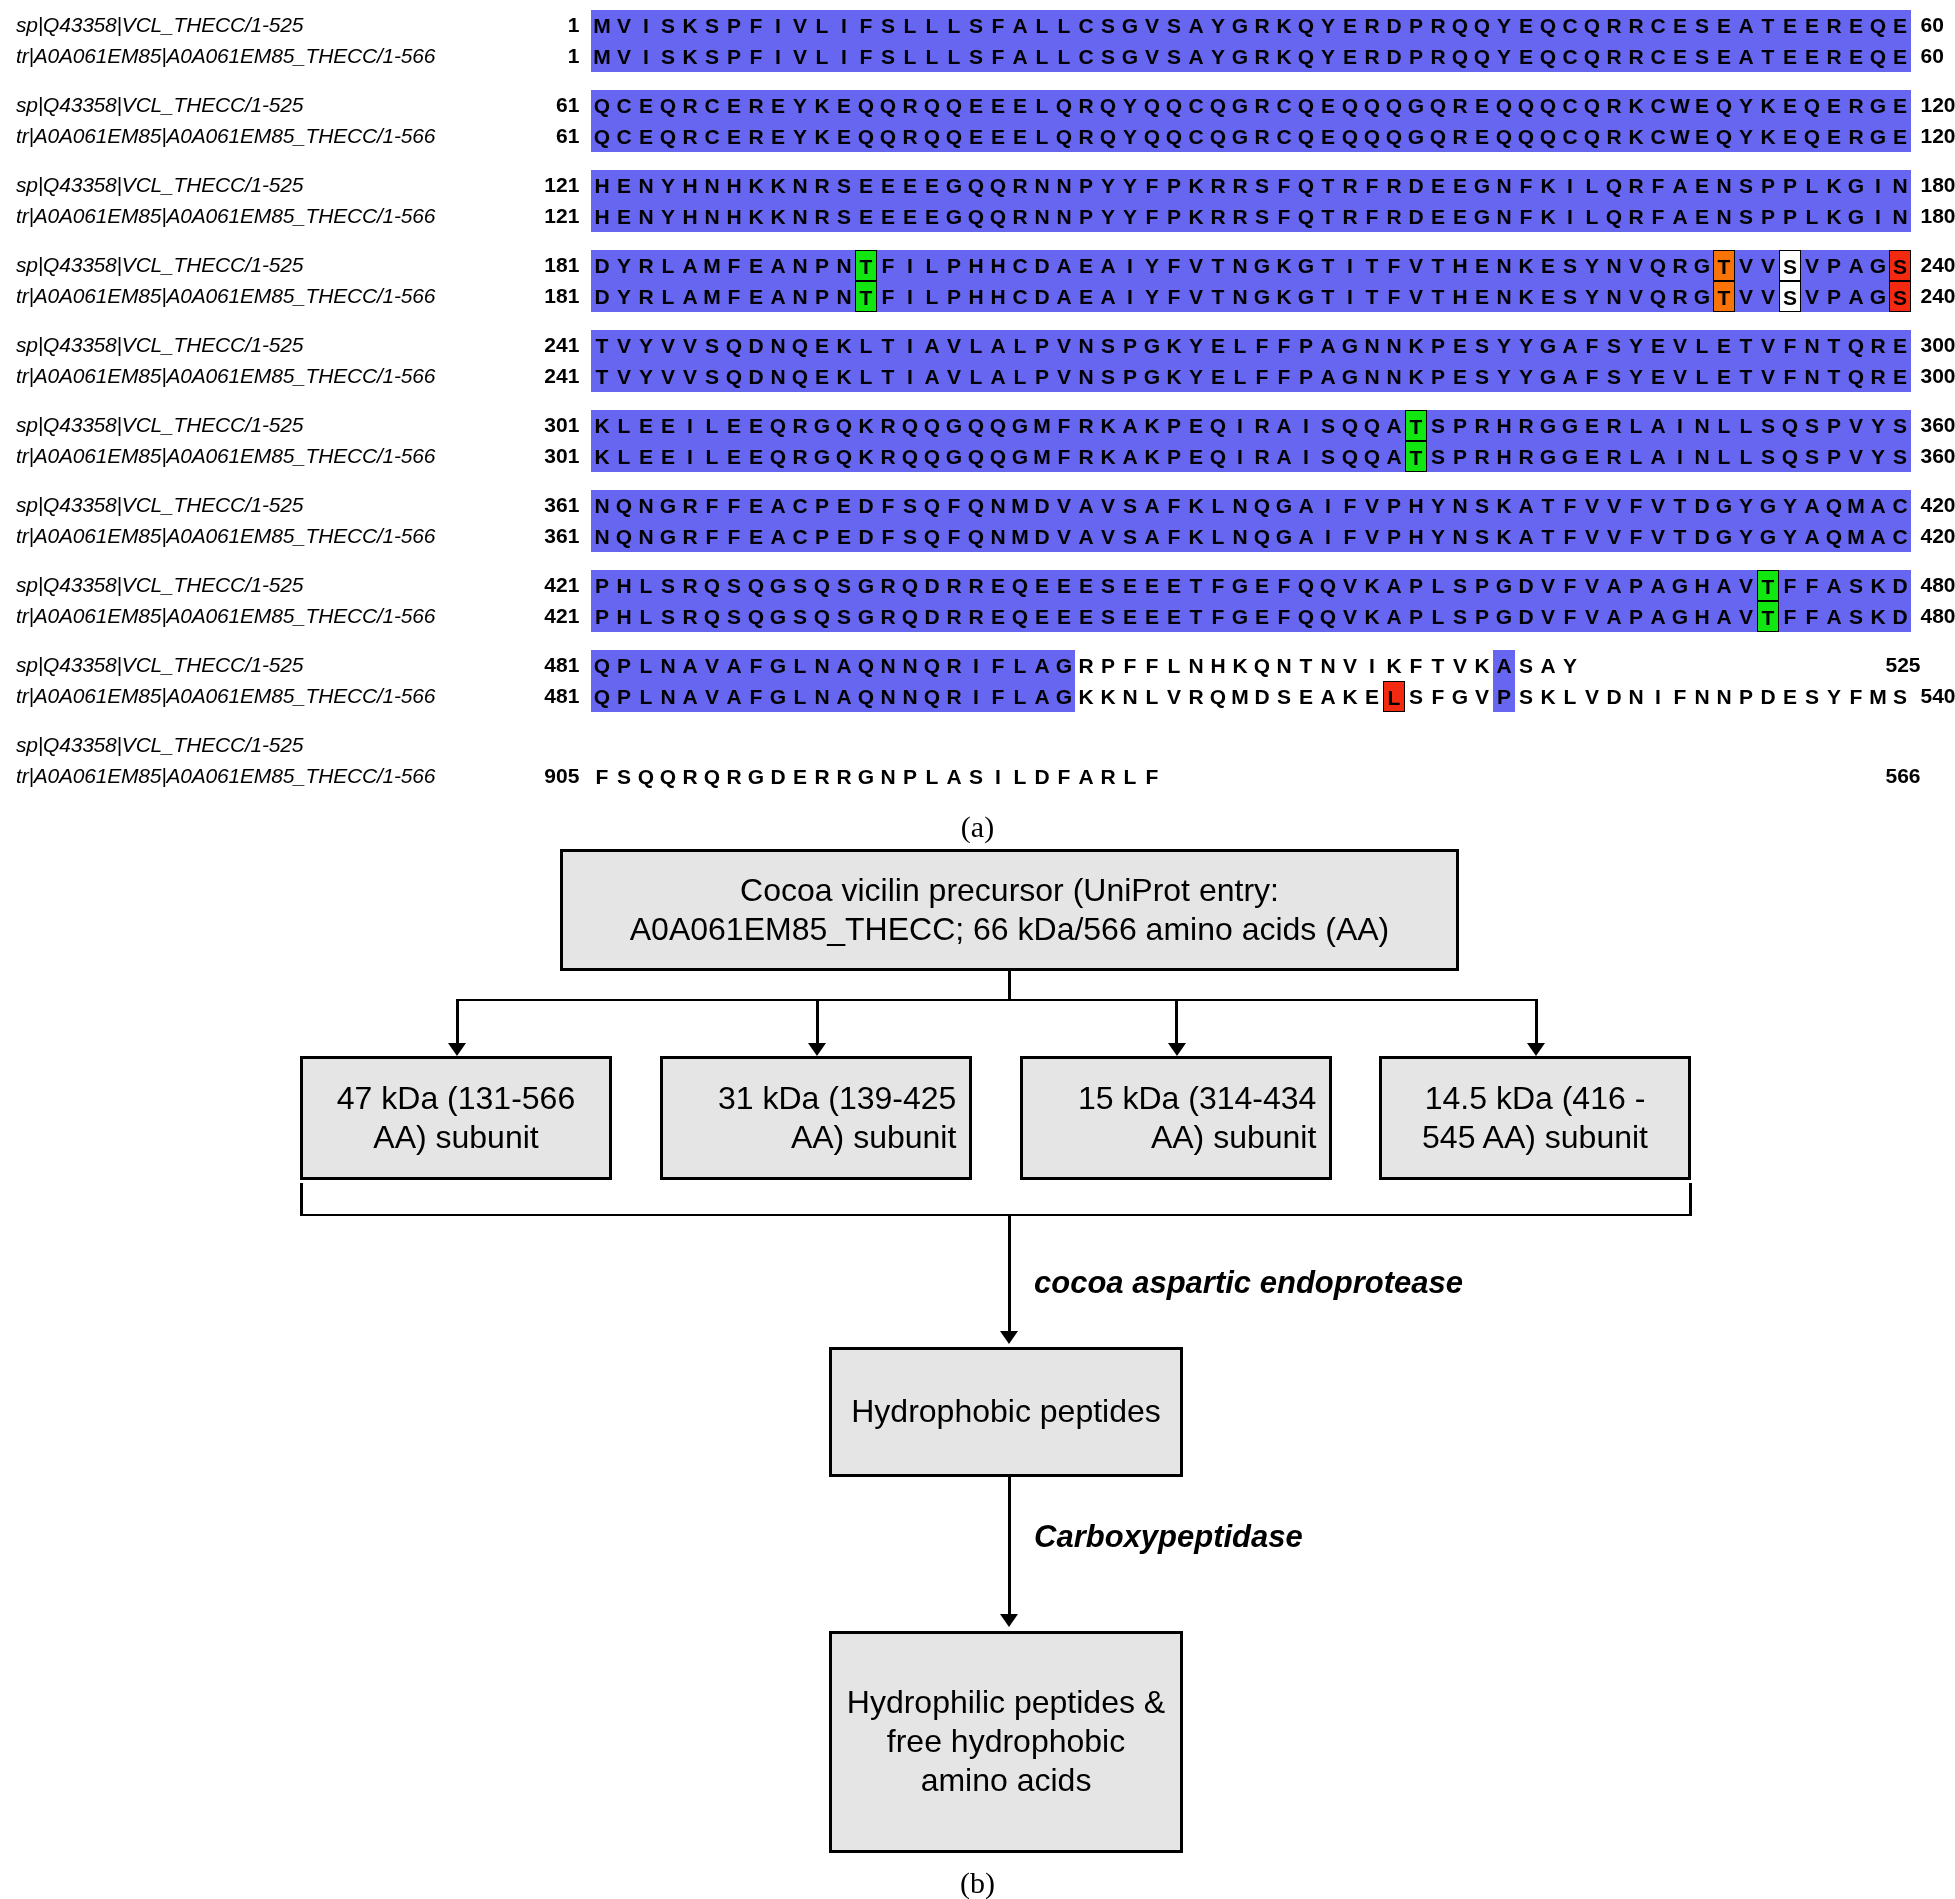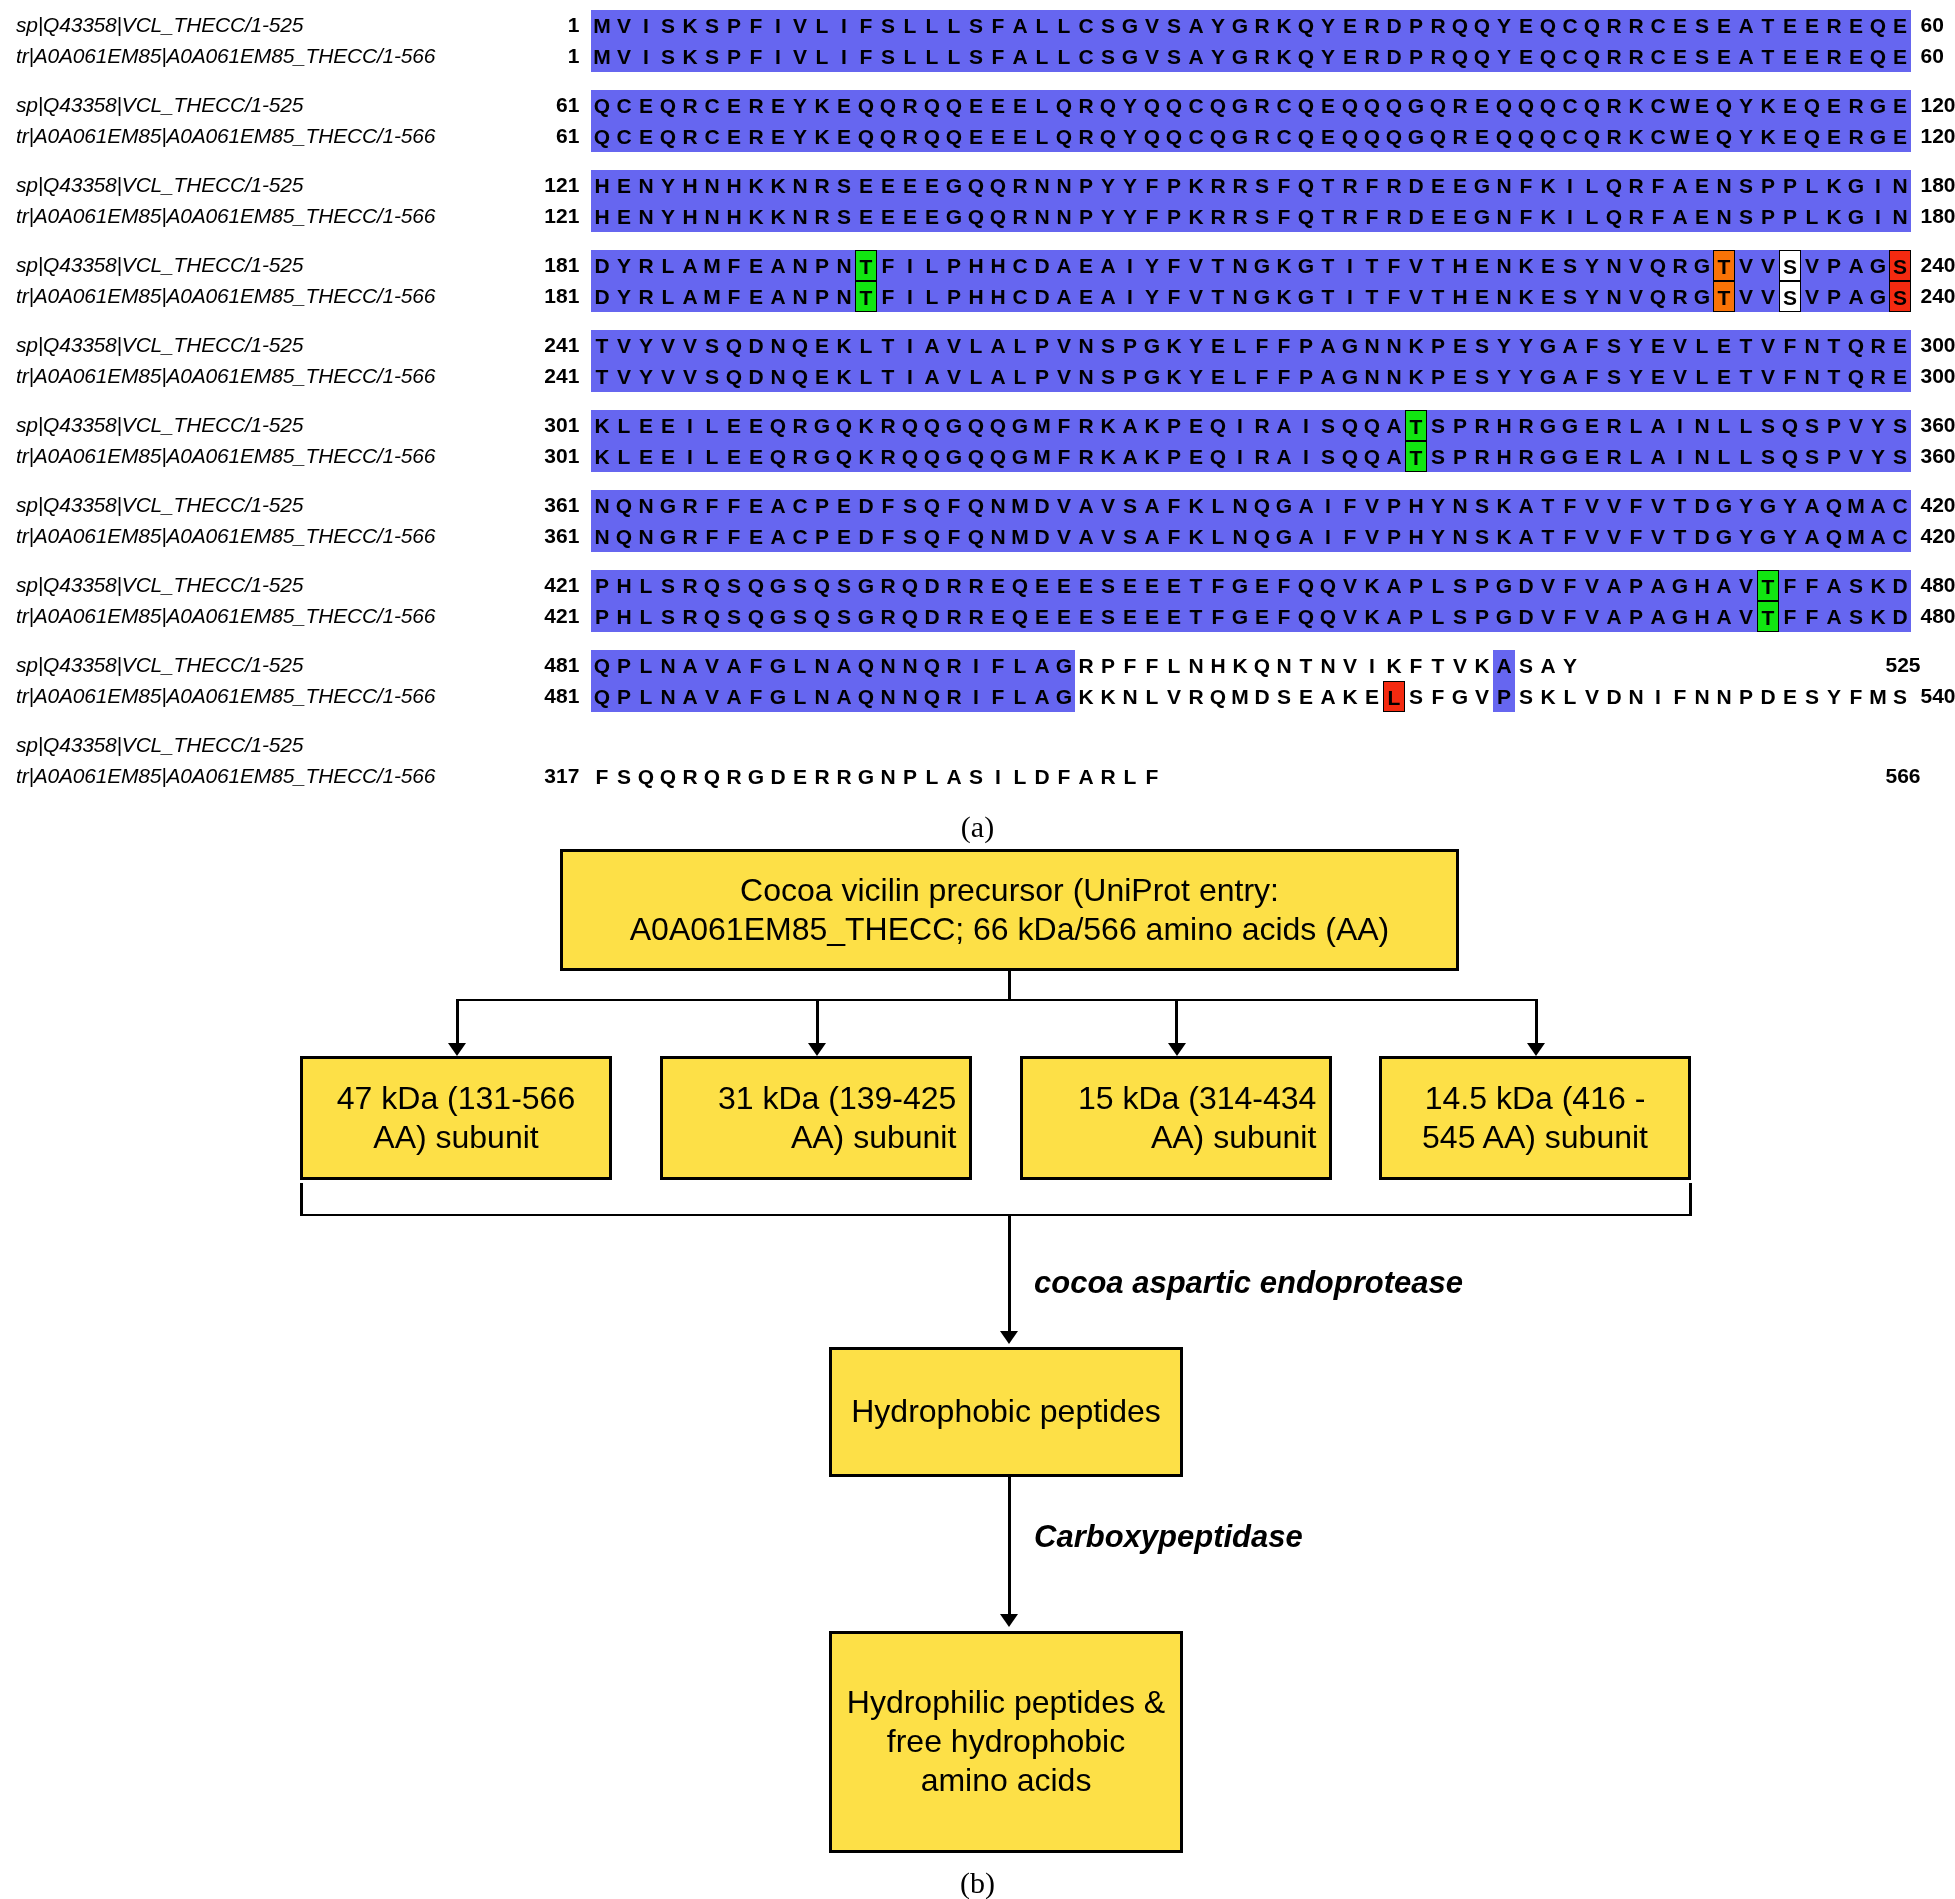--- a/index.html
+++ b/index.html
@@ -87,21 +87,21 @@
   
   #panel-b{
     position:relative;
     width:1955px;
     height:1058px;
     margin-top:3.2px;
   }
   .fbox{
     position:absolute;
     border:3.2px solid #000;
-    background:#fde047;
+    background:#e5e5e5;
     box-sizing:border-box;
     display:flex;
     align-items:center;
     justify-content:center;
     text-align:center;
     font-family:"Liberation Sans", sans-serif;
     line-height:1.22;
   }
   .fline{position:absolute;background:#000;}
   .fline.h{height:2.6px;}
@@ -1376,21 +1376,21 @@
           <div class="aln-rows">
             <div class="aln-row">
               <div class="aln-name">sp|Q43358|VCL_THECC/1-525</div>
               <div class="aln-start"></div>
               <div class="aln-seq"></div>
               <div class="aln-end-spacer"></div>
               <div class="aln-end"></div>
             </div>
             <div class="aln-row">
               <div class="aln-name">tr|A0A061EM85|A0A061EM85_THECC/1-566</div>
-              <div class="aln-start">317</div>
+              <div class="aln-start">905</div>
               <div class="aln-seq">
                 <span class="res bg-none">F</span>
                 <span class="res bg-none">S</span>
                 <span class="res bg-none">Q</span>
                 <span class="res bg-none">Q</span>
                 <span class="res bg-none">R</span>
                 <span class="res bg-none">Q</span>
                 <span class="res bg-none">R</span>
                 <span class="res bg-none">G</span>
                 <span class="res bg-none">D</span>

